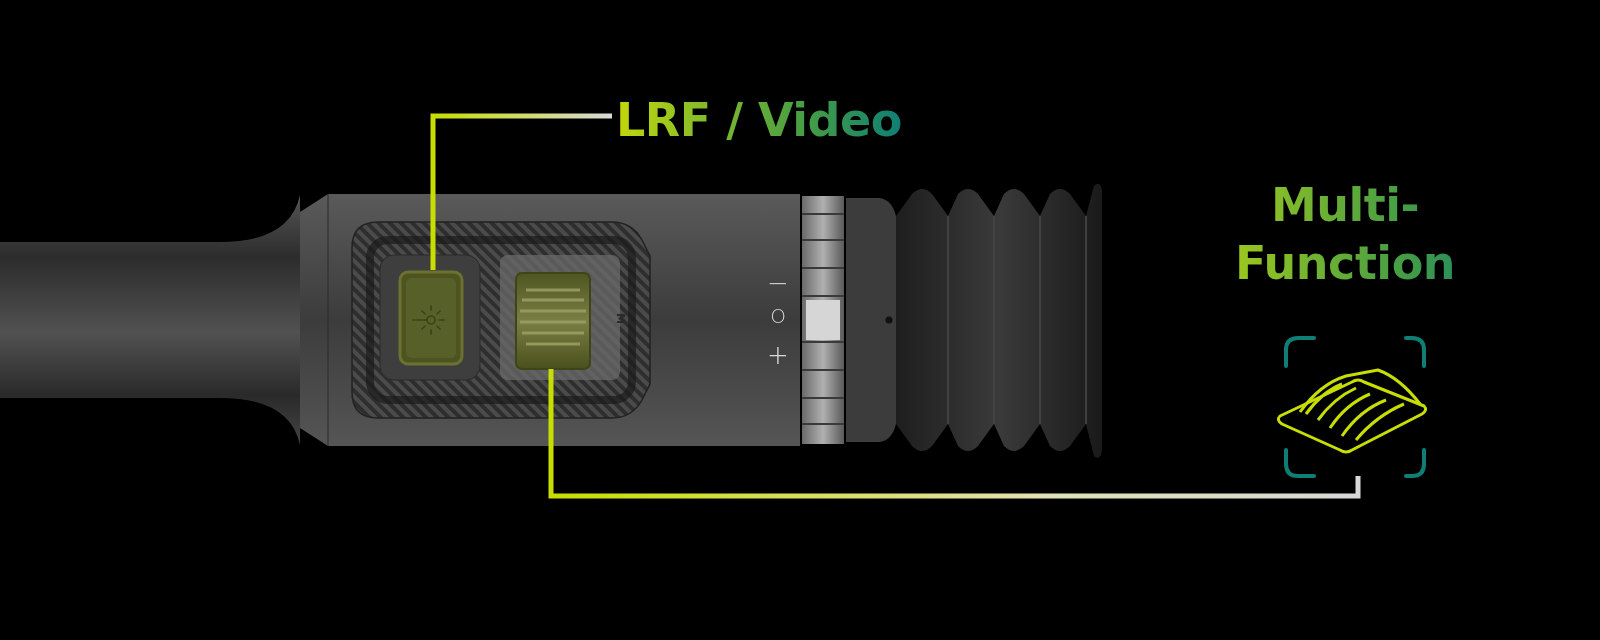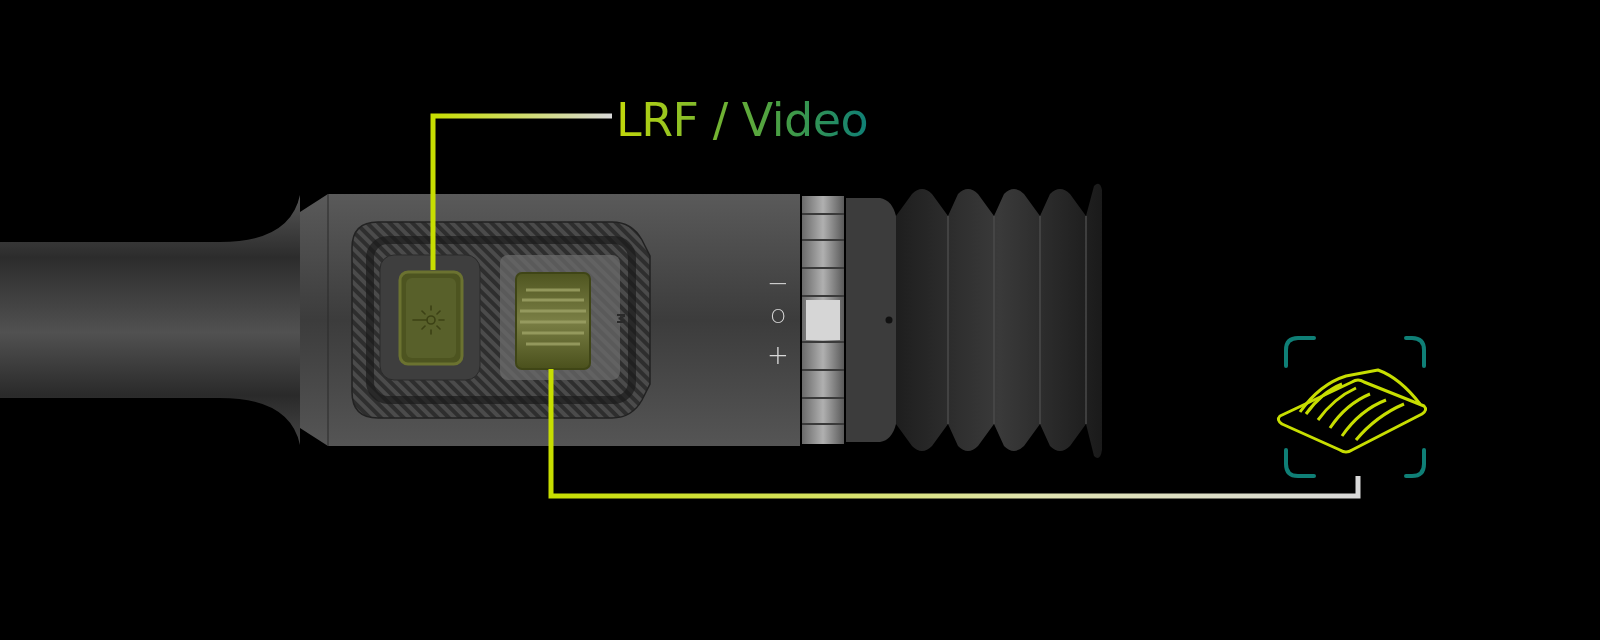--- a/index.html
+++ b/index.html
@@ -1,19 +1,19 @@
 <!DOCTYPE html>
 <html><head>
   <meta charset="utf-8">
   <style>
     html, body { margin: 0; padding: 0; background: #000; }
     body { width: 1600px; height: 640px; overflow: hidden; position: relative; font-family: "Liberation Sans", sans-serif; }
     .stage { position: absolute; left: 0; top: 0; width: 1600px; height: 640px; background: #000; }
     svg.scene { position: absolute; left: 0; top: 0; }
-    .label { position: absolute; font-family: "DejaVu Sans", sans-serif; font-weight: 400; letter-spacing: -0.5px; white-space: nowrap;
+    .label { position: absolute; font-family: "DejaVu Sans", sans-serif; font-weight: 700; letter-spacing: -0.5px; white-space: nowrap;
       background: linear-gradient(90deg, #c3d80a 0%, #7cb82e 35%, #3f9a48 70%, #0f7f76 100%);
       -webkit-background-clip: text; background-clip: text; color: transparent; }
     .lrf-label { left: 616px; top: 92px; font-size: 46px; line-height: 56px; }
     .mfw-label { left: 1170px; top: 176px; width: 350px; text-align: center; font-size: 46px; line-height: 58px; white-space: normal; }
     .mfw-label span { display: block; }
     .mark { position: absolute; color: #d8d8d8; font-family: "DejaVu Sans", sans-serif; font-weight: 300; text-align: center; width: 24px; }
     .m-mark { position: absolute; color: #2a2a2a; font-size: 11px; font-weight: bold; transform: rotate(90deg); font-family: "DejaVu Sans", sans-serif; }
   </style>
 </head>
 <body>
@@ -163,14 +163,15 @@
     </g>
   </svg>
 
   <div class="mark" style="left:766px; top:268px; font-size:26px;">−</div>
   <div class="mark" style="left:766px; top:304px; font-size:20px;">O</div>
   <div class="mark" style="left:766px; top:340px; font-size:26px;">+</div>
   <div class="m-mark" style="left:615px; top:312px;">M</div>
 
   <div class="label lrf-label">LRF / Video</div>
   <div class="label mfw-label">
+    <span>Multi-Function</span>
   </div>
 </div>
 
 </body></html>

